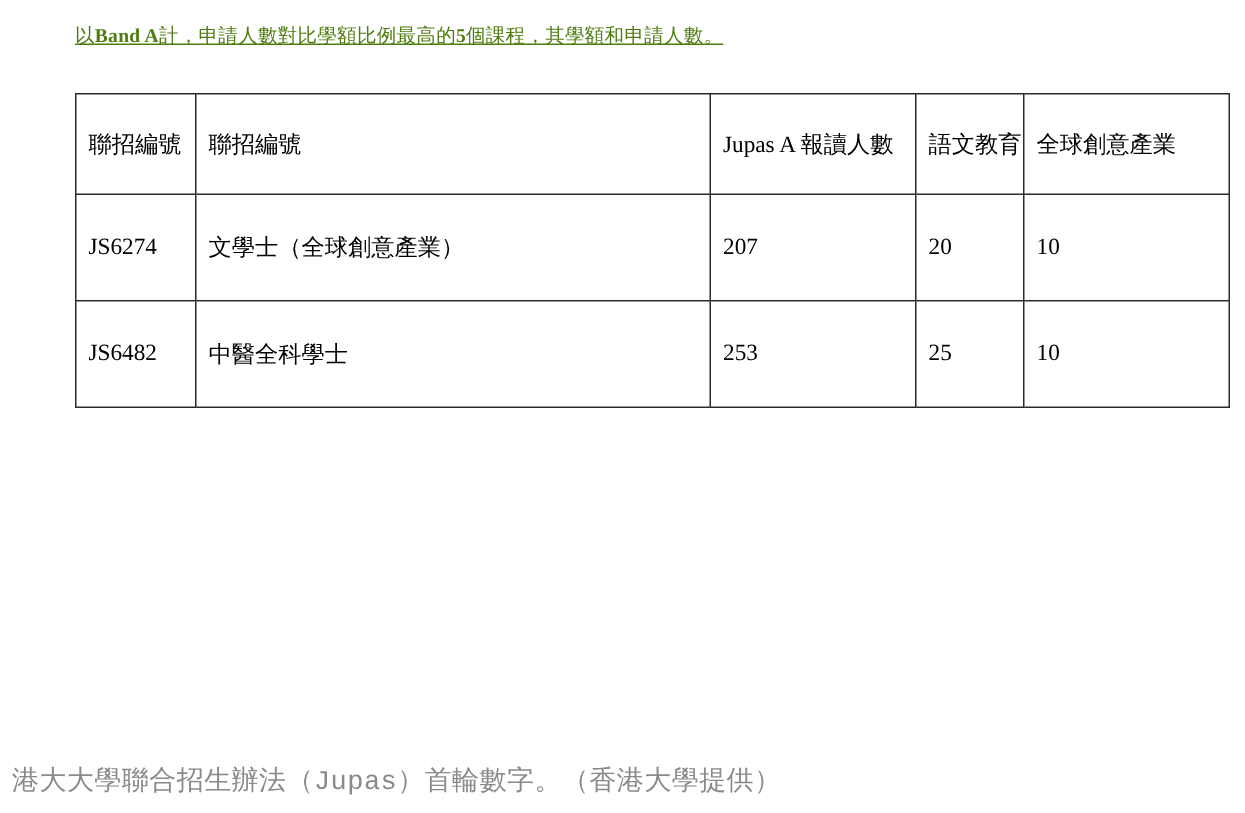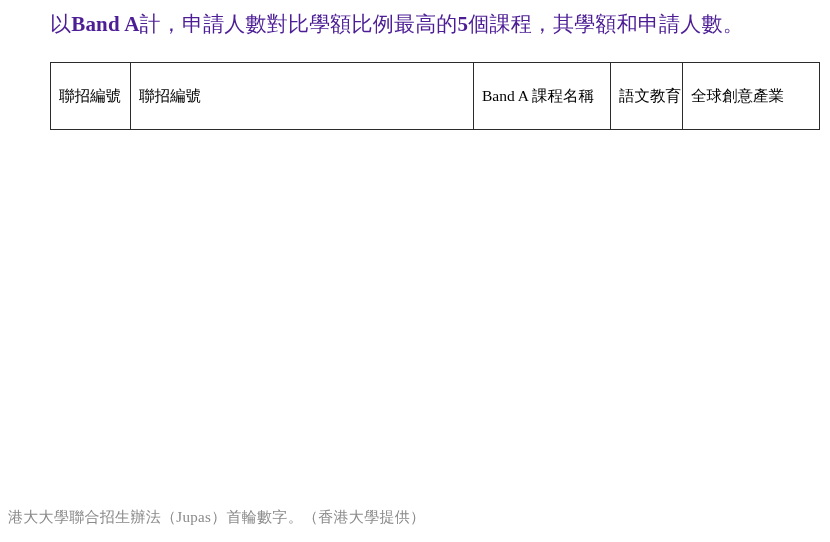--- a/index.html
+++ b/index.html
@@ -18,24 +18,25 @@
     position: relative;
     width: 830px;
     height: 542px;
     box-sizing: border-box;
   }
   .headline {
     position: absolute;
     left: 50px;
     top: 12px;
     width: 740px;
-    font-size: 21px;
+    font-size: 13px;
     line-height: 24px;
     letter-spacing: 0.2px;
-    color: #4c1d95;
+    color: #4d7c0f;
+    text-decoration: underline;
   }
   .headline .b {
     font-weight: bold;
   }
   .table-wrap {
     position: absolute;
     left: 50px;
     top: 62px;
     width: 769px;
   }
@@ -67,23 +68,23 @@
   .col-code   { width: 80px; }
   .col-name   { width: 343px; }
   .col-banda  { width: 137px; }
   .col-quota  { width: 72px; }
   .col-ratio  { width: 137px; }
 
   .caption {
     position: absolute;
     left: 8px;
     top: 508px;
-    font-size: 15px;
+    font-size: 18px;
     color: #8a8a8a;
-    font-family: Liberation Serif, serif;
+    font-family: Liberation Mono, monospace;
     letter-spacing: 0.3px;
   }
 </style>
 </head>
 <body>
 
 <div class="page">
 
   <div class="headline">
     <span>以</span><span class="b">Band A</span><span>計，申請人數對比學額比例最高的</span><span class="b">5</span><span>個課程，其學額和申請人數。</span>
@@ -95,25 +96,39 @@
         <col class="col-code">
         <col class="col-name">
         <col class="col-banda">
         <col class="col-quota">
         <col class="col-ratio">
       </colgroup>
       <thead>
         <tr>
           <th>聯招編號</th>
           <th>聯招編號</th>
-          <th>Band A 課程名稱</th>
+          <th>Jupas A 報讀人數</th>
           <th>語文教育</th>
           <th>全球創意產業</th>
         </tr>
       </thead>
       <tbody>
+        <tr>
+          <td>JS6274</td>
+          <td>文學士（全球創意產業）</td>
+          <td>207</td>
+          <td>20</td>
+          <td>10</td>
+        </tr>
+        <tr>
+          <td>JS6482</td>
+          <td>中醫全科學士</td>
+          <td>253</td>
+          <td>25</td>
+          <td>10</td>
+        </tr>
       </tbody>
     </table>
   </div>
 
   <div class="caption">港大大學聯合招生辦法（Jupas）首輪數字。（香港大學提供）</div>
 
 </div>
 
 </body></html>

